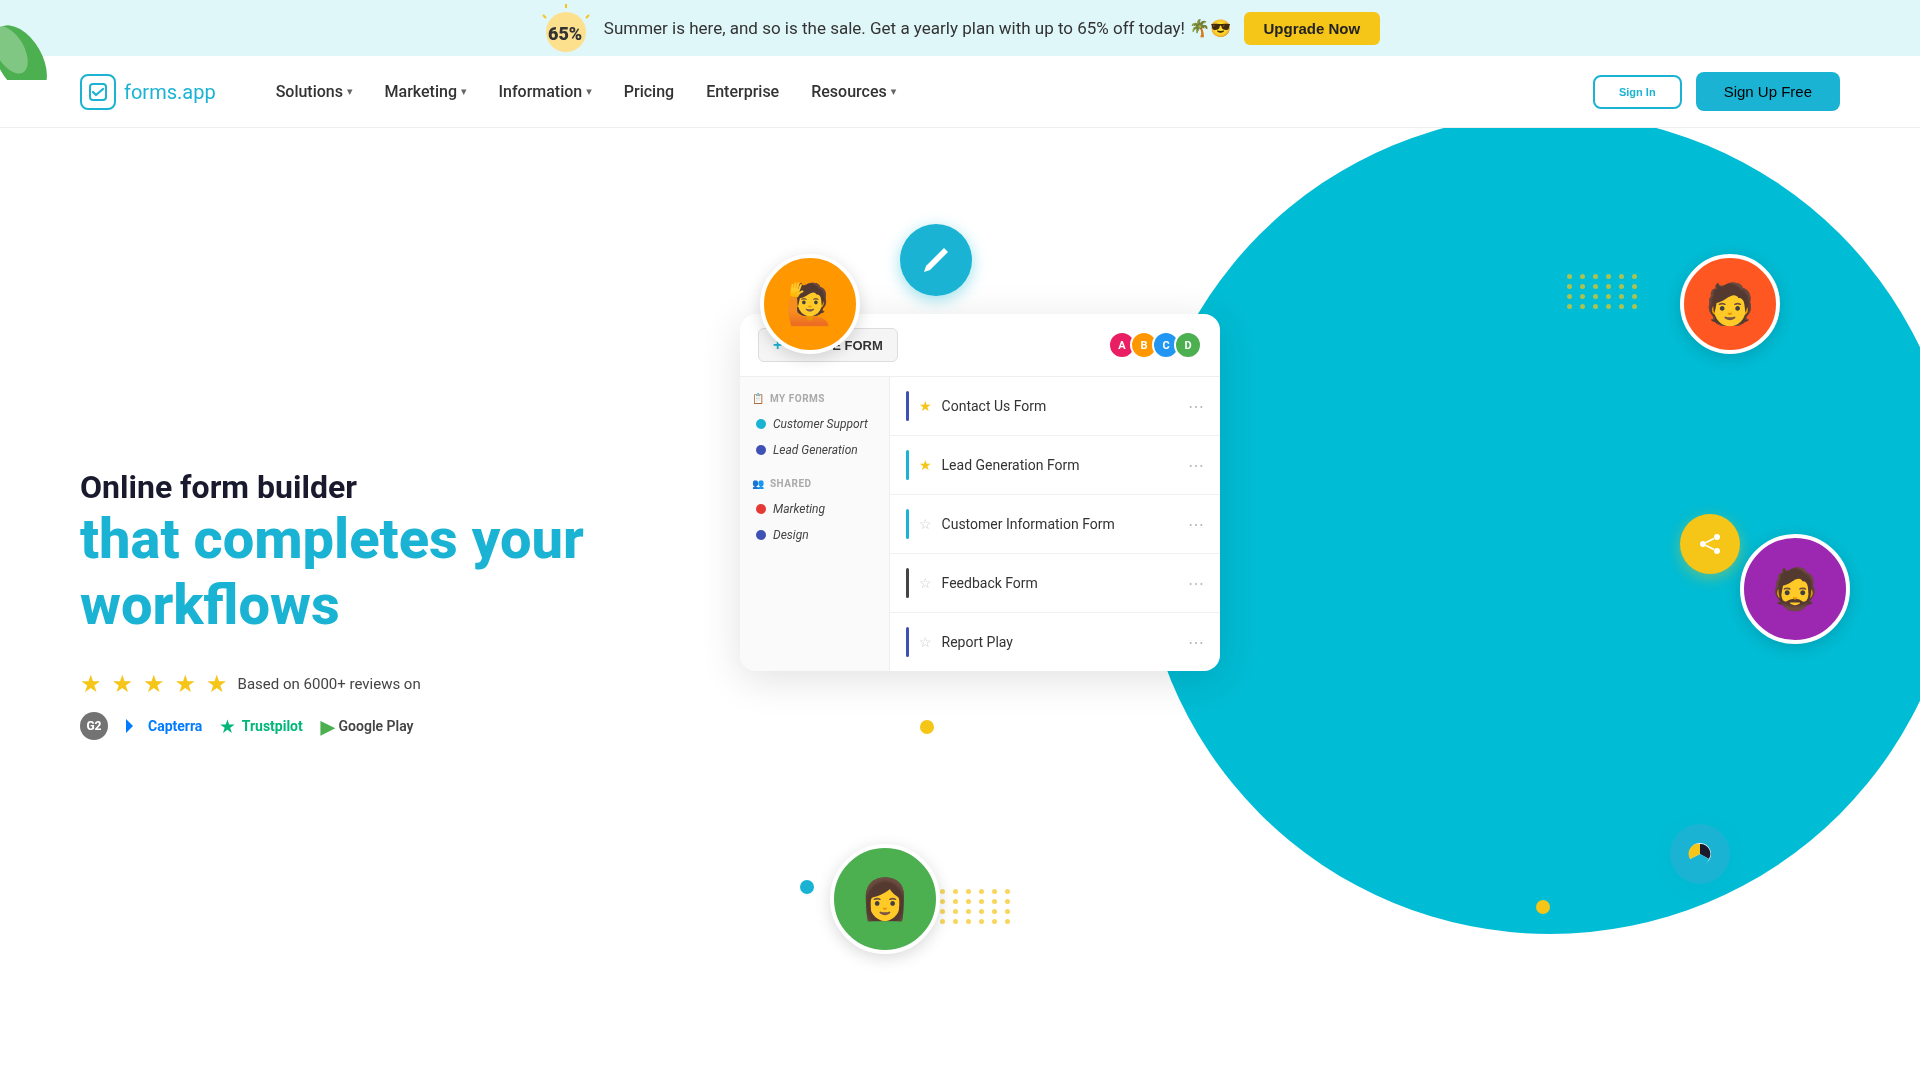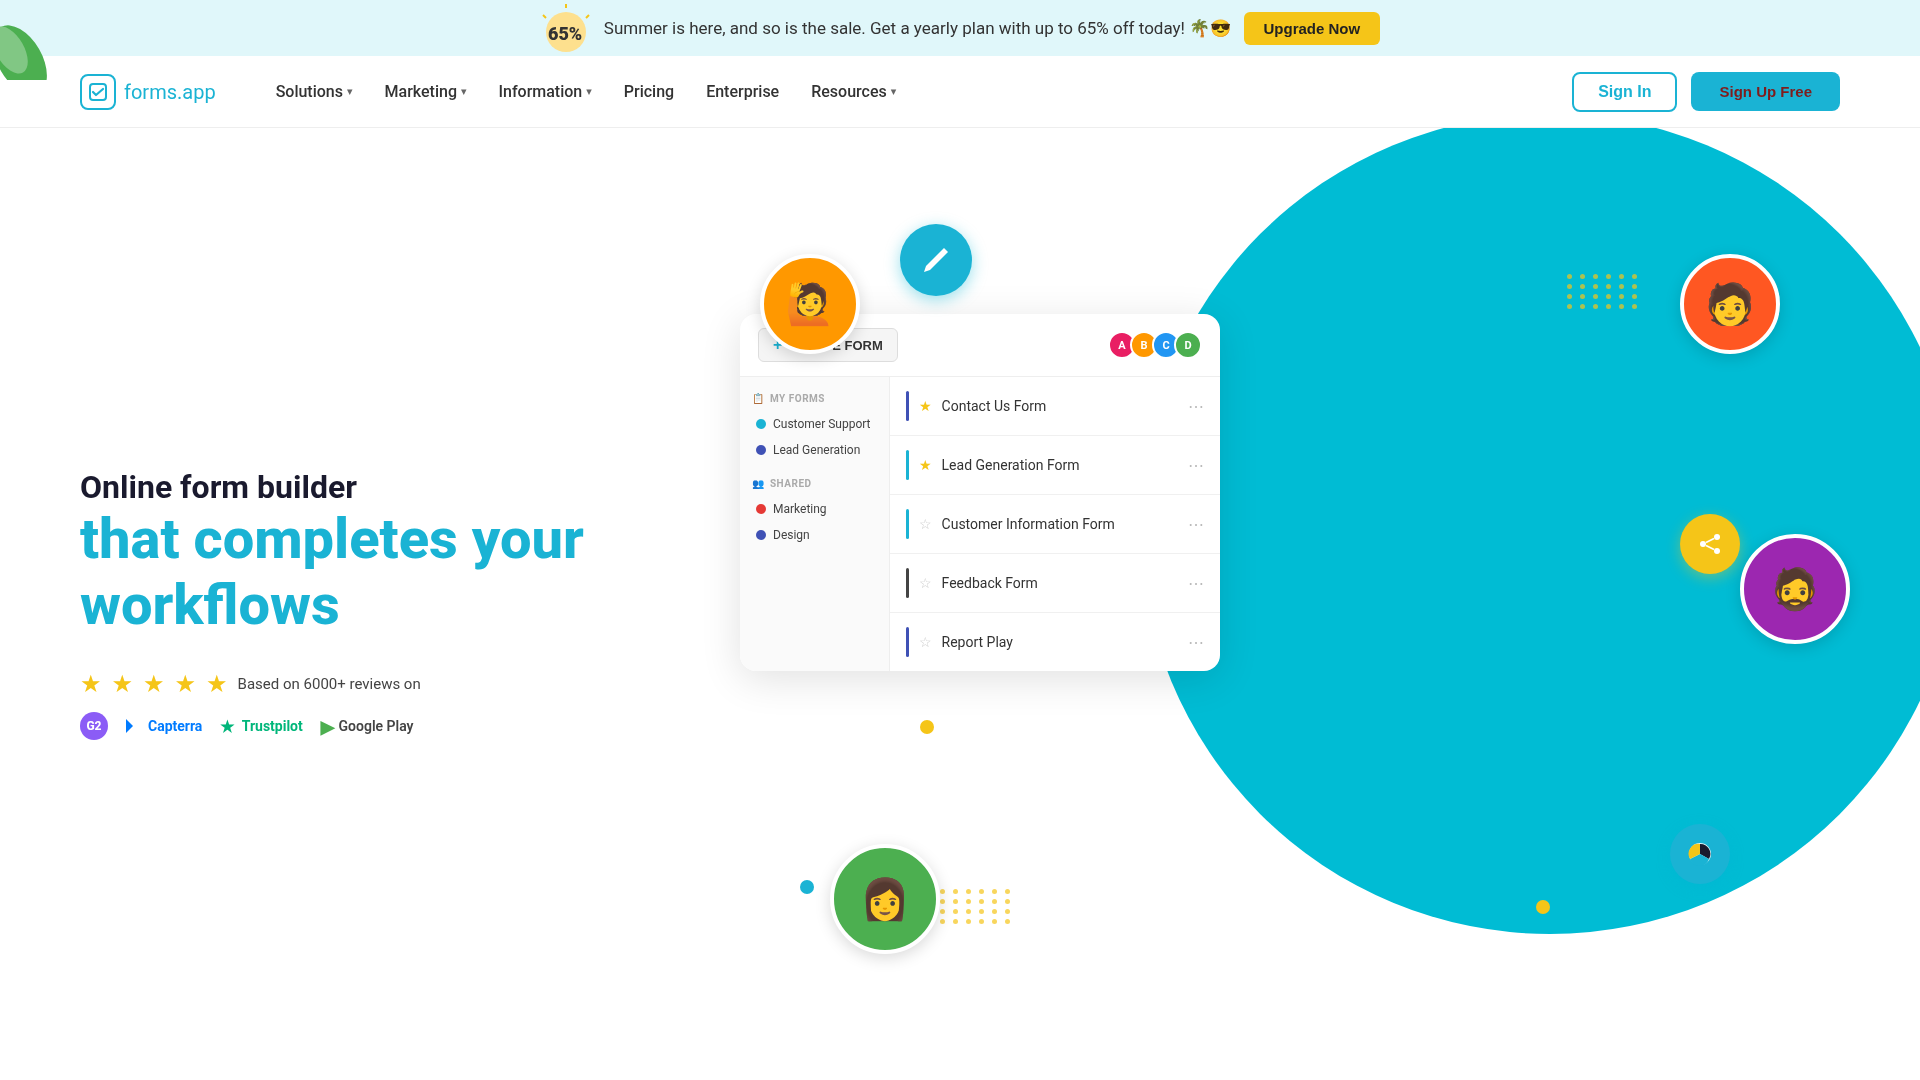--- a/index.html
+++ b/index.html
@@ -32,43 +32,43 @@
     .logo-text span { color: #1ab3d4; }
     .nav-links { display: flex; align-items: center; gap: 32px; flex: 1; margin-left: 20px; }
     .nav-item {
       font-size: 16px; color: #333; cursor: pointer; display: flex; align-items: center; gap: 4px;
       text-decoration: none; font-weight: 500;
     }
     .chevron { font-size: 11px; color: #666; }
     .nav-actions { display: flex; align-items: center; gap: 14px; margin-left: auto; }
     .sign-in-btn {
       border: 2px solid #1ab3d4; background: transparent; border-radius: 8px;
-      padding: 9px 24px; font-size: 16px; font-weight: 600; color: #1ab3d4; cursor: pointer;
+      padding: 9px 24px; font-size: 11px; font-weight: 600; color: #1ab3d4; cursor: pointer;
     }
     .sign-up-btn {
       background: #1ab3d4; border: none; border-radius: 8px;
-      padding: 11px 28px; font-size: 15px; font-weight: 700; color: #7f1d1d; cursor: pointer;
+      padding: 11px 28px; font-size: 15px; font-weight: 400; color: #000000; cursor: pointer;
     }
 
     
     .main {
       display: flex; align-items: center; min-height: calc(1080px - 56px - 72px);
       padding: 40px 80px; position: relative; overflow: hidden;
     }
 
     
     .left-content { flex: 0 0 600px; z-index: 2; }
     .hero-title-accent { color: #1ab3d4; font-size: 56px; font-weight: 800; }
     .hero-desc { font-size: 18px; color: #666; line-height: 1.65; margin-top: 24px; max-width: 480px; }
     .stars-row { display: flex; align-items: center; gap: 10px; margin-top: 32px; }
     .star { color: #f5c518; font-size: 24px; }
     .reviews-text { font-size: 15px; color: #444; }
     .badges-row { display: flex; align-items: center; gap: 18px; margin-top: 14px; }
     .badge { display: flex; align-items: center; gap: 5px; font-size: 14px; color: #444; font-weight: 600; }
-    .badge-g2 { width: 28px; height: 28px; background: #8b5cf6; border-radius: 50%; display: flex; align-items: center; justify-content: center; color: #fff; font-size: 12px; font-weight: 800; }
+    .badge-g2 { width: 28px; height: 28px; background: #737373; border-radius: 50%; display: flex; align-items: center; justify-content: center; color: #fff; font-size: 12px; font-weight: 800; }
     .badge-capterra { color: #007bff; font-size: 14px; font-weight: 700; }
     .badge-trustpilot { color: #00b67a; font-size: 14px; font-weight: 700; }
     .badge-gplay { display: flex; align-items: center; gap: 4px; }
     .play-icon { font-size: 18px; color: #4CAF50; }
 
     
     .right-area { flex: 1; position: relative; height: 820px; }
 
     
     .bg-circle {
@@ -108,21 +108,21 @@
     .av4 { background: #4caf50; color: #fff; }
 
     .panel-body { display: flex; }
     .panel-sidebar { width: 150px; background: #fafafa; padding: 16px 12px; border-right: 1px solid #eee; }
     .sidebar-section-label { font-size: 10px; color: #aaa; font-weight: 700; letter-spacing: 0.5px; margin-bottom: 8px; display: flex; align-items: center; gap: 5px; }
     .sidebar-item { display: flex; align-items: center; gap: 7px; padding: 5px 4px; border-radius: 5px; cursor: pointer; margin-bottom: 2px; }
     .sidebar-dot { width: 10px; height: 10px; border-radius: 50%; flex-shrink: 0; }
     .dot-teal { background: #1ab3d4; }
     .dot-blue { background: #3f51b5; }
     .dot-red { background: #e53935; }
-    .sidebar-label { font-size: 12px; color: #444; }
+    .sidebar-label { font-size: 12px; color: #444; font-style: italic; }
 
     .panel-list { flex: 1; padding: 0; }
     .form-row {
       display: flex; align-items: center; padding: 14px 16px;
       border-bottom: 1px solid #f0f0f0; gap: 10px;
     }
     .form-row:last-child { border-bottom: none; }
     .form-color-bar { width: 3px; height: 30px; border-radius: 2px; flex-shrink: 0; }
     .bar-blue { background: #3f51b5; }
     .bar-teal { background: #1ab3d4; }

